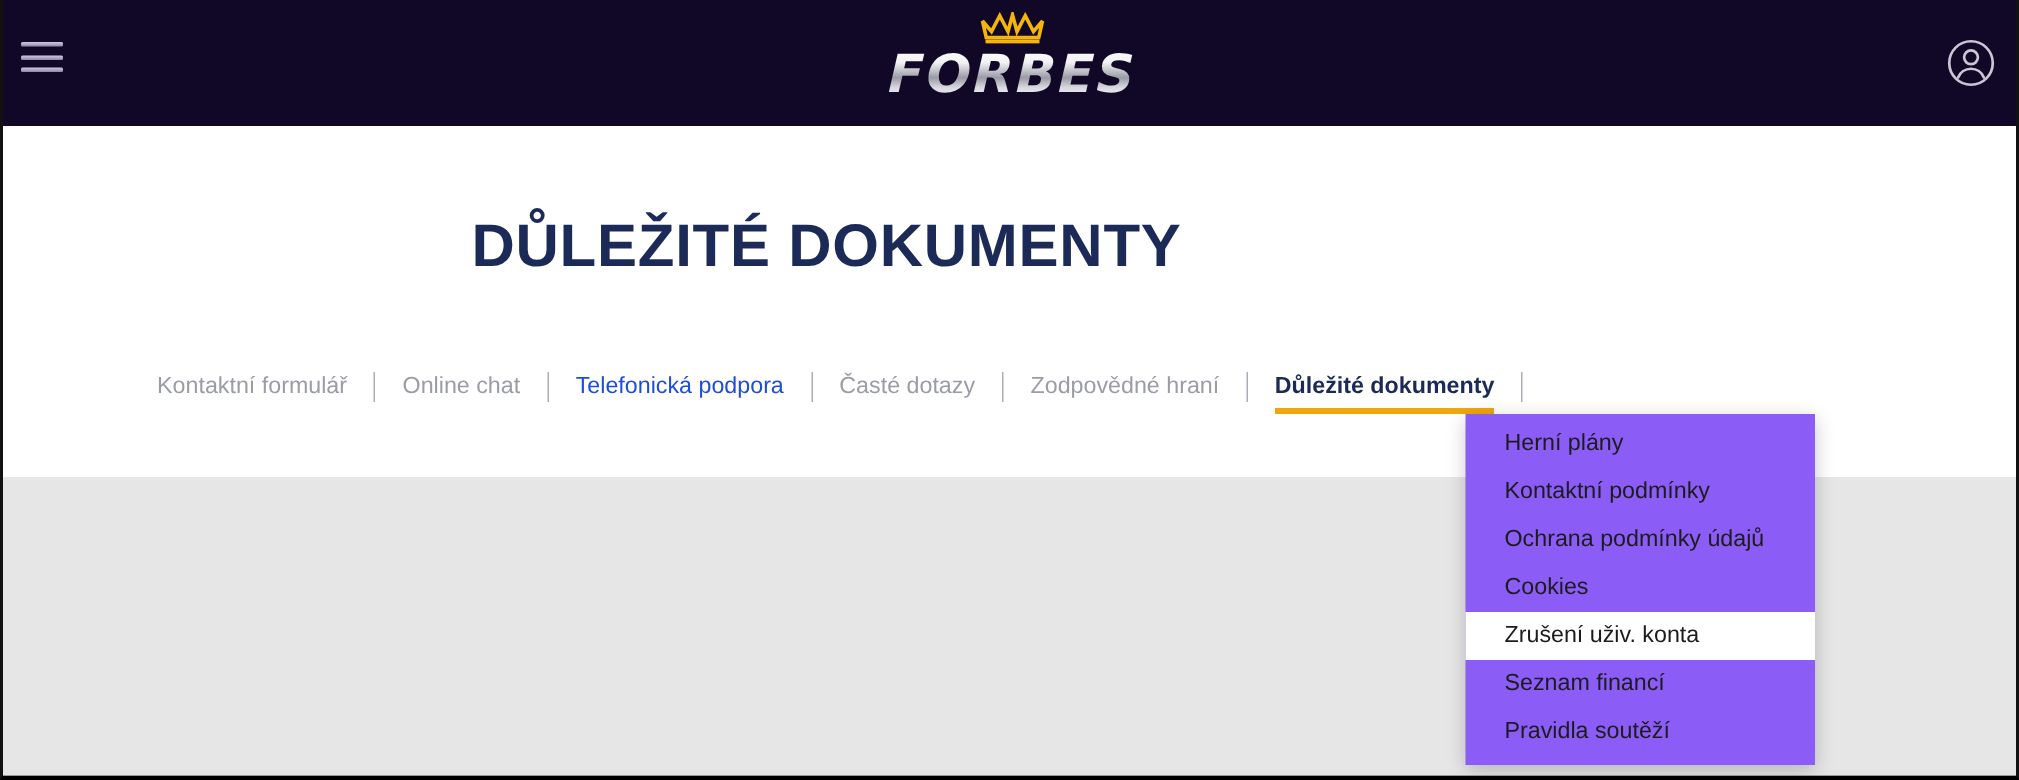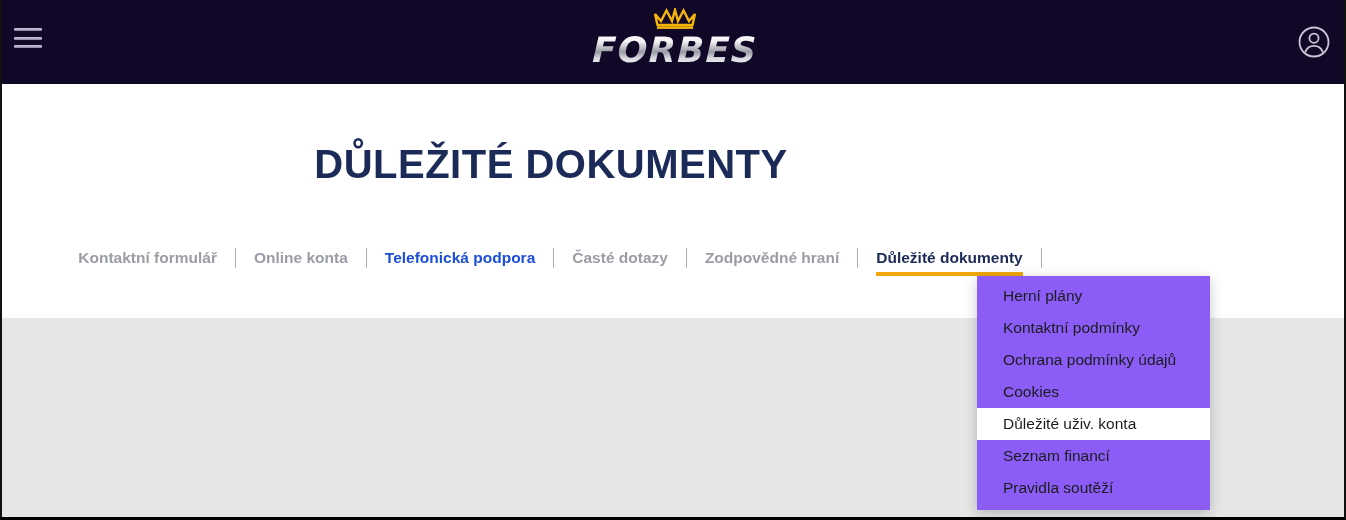--- a/index.html
+++ b/index.html
@@ -126,21 +126,20 @@
   .tab {
     position: relative;
     display: flex;
     align-items: center;
     padding: 0 18px;
     font-size: 15.5px;
     color: #9a9da5;
     white-space: nowrap;
     cursor: pointer;
     height: 36px;
-    font-weight: bold;
   }
   .tab.hovered { color: #1d4ed8; }
   .tab.active {
     color: #1b2a57;
     font-weight: 700;
   }
   .tab.active::after {
     content: "";
     position: absolute;
     left: 18px; right: 18px;
@@ -232,21 +231,21 @@
   <div class="hero">
     <h1 class="page-title">DŮLEŽITÉ DOKUMENTY</h1>
 
     <nav class="tabnav">
       <div class="tab">
         <span>Kontaktní formulář</span>
       </div>
       <div class="tab-sep"></div>
 
       <div class="tab">
-        <span>Online konta</span>
+        <span>Online chat</span>
       </div>
       <div class="tab-sep"></div>
 
       <div class="tab hovered">
         <span>Telefonická podpora</span>
       </div>
       <div class="tab-sep"></div>
 
       <div class="tab">
         <span>Časté dotazy</span>
@@ -274,21 +273,21 @@
     <div class="dd-item">
       <span>Kontaktní podmínky</span>
     </div>
     <div class="dd-item">
       <span>Ochrana podmínky údajů</span>
     </div>
     <div class="dd-item">
       <span>Cookies</span>
     </div>
     <div class="dd-item hovered">
-      <span>Důležité uživ. konta</span>
+      <span>Zrušení uživ. konta</span>
     </div>
     <div class="dd-item">
       <span>Seznam financí</span>
     </div>
     <div class="dd-item">
       <span>Pravidla soutěží</span>
     </div>
   </div>
 
 

